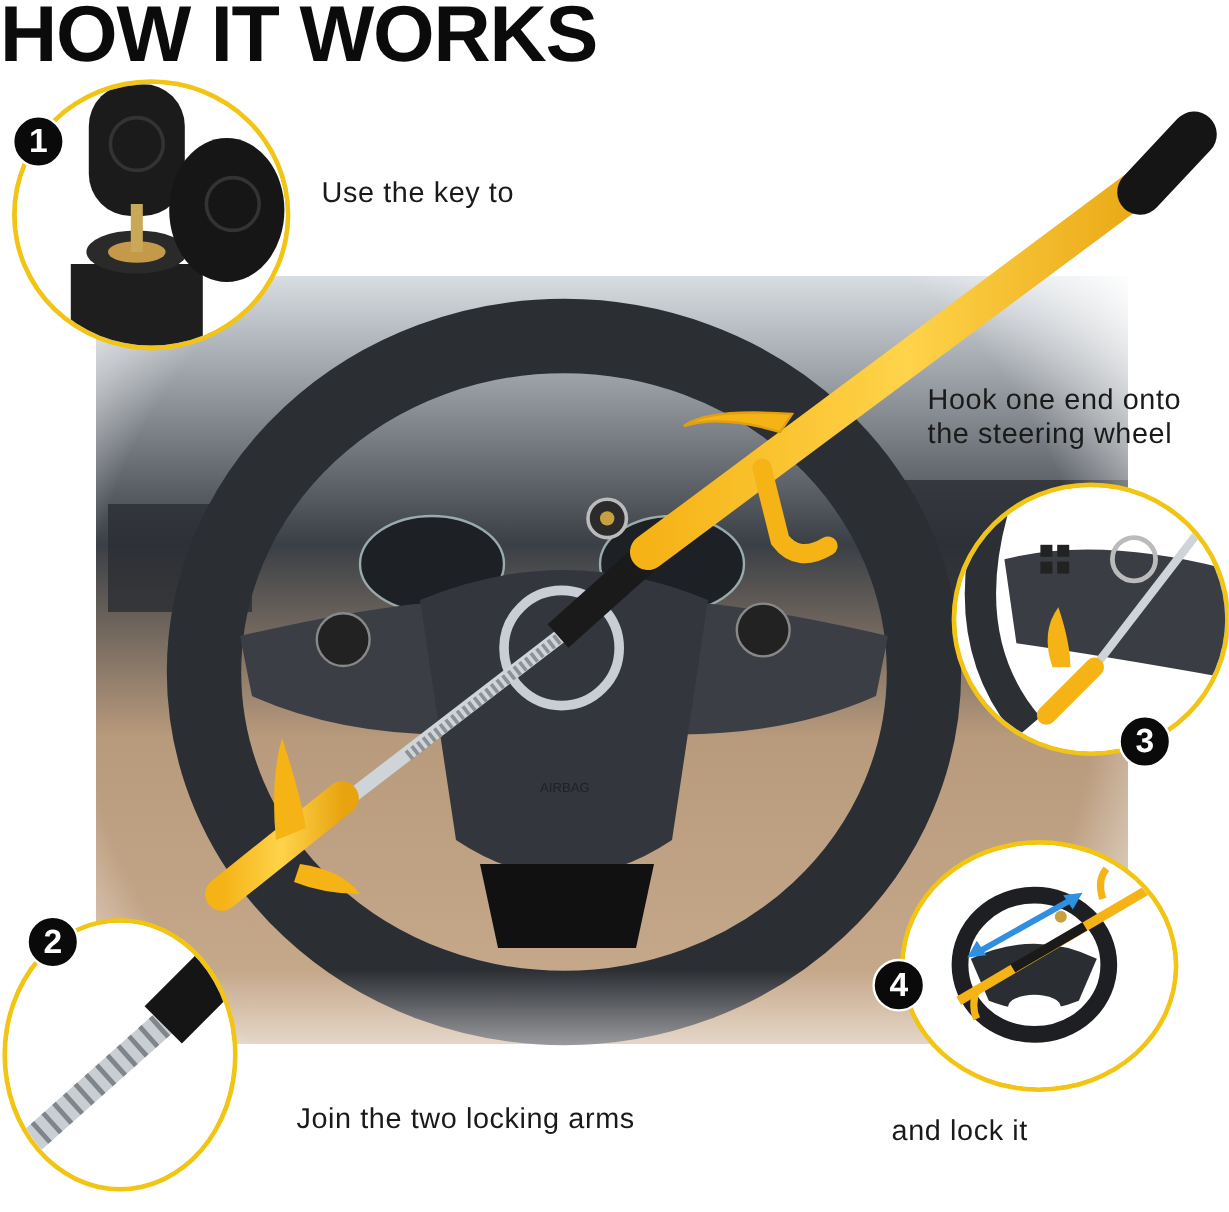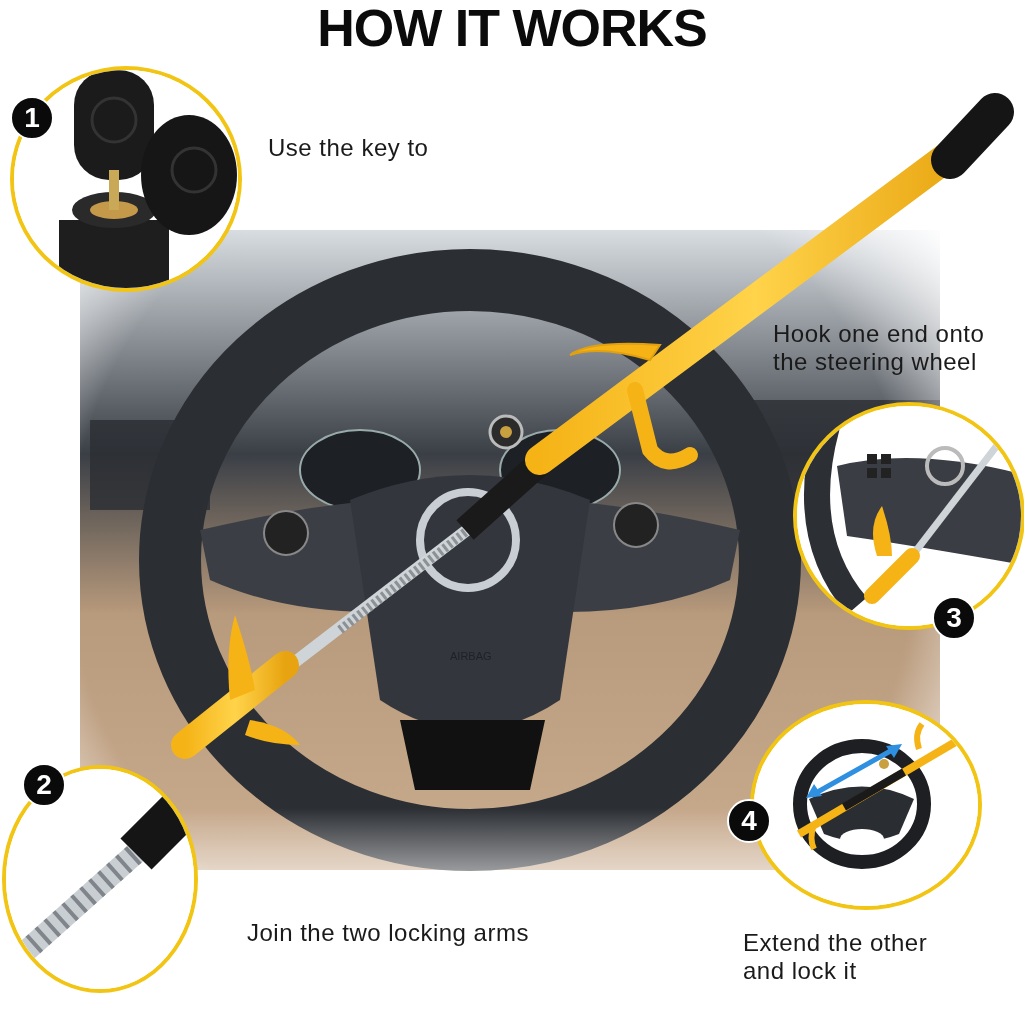--- a/index.html
+++ b/index.html
@@ -1,17 +1,17 @@
 <!DOCTYPE html>
 <html><head>
 <meta charset="utf-8">
 <style>
   html,body{margin:0;padding:0;background:#ffffff;}
   body{width:1024px;height:1010px;position:relative;overflow:hidden;font-family:"Liberation Sans",sans-serif;}
-  .title{position:absolute;left:0;top:0;width:1024px;text-align:center;font-weight:bold;font-size:52px;letter-spacing:-1px;color:#0b0b0b;line-height:56px;}
+  .title{position:absolute;left:0;top:0;width:1024px;font-weight:bold;font-size:66px;letter-spacing:-1px;color:#0b0b0b;line-height:56px;}
   .bg-photo{position:absolute;left:0;top:0;width:1024px;height:1010px;}
   .step-text{position:absolute;font-size:24px;line-height:28px;color:#1a1a1a;letter-spacing:0.5px;}
   .circle{position:absolute;border:4px solid #f2c515;border-radius:50%;overflow:hidden;background:#ffffff;box-sizing:border-box;}
   .badge{position:absolute;width:40px;height:40px;border-radius:50%;background:#0a0a0a;color:#fff;font-weight:bold;font-size:28px;text-align:center;line-height:40px;border:2px solid #fff;}
 </style>
 </head>
 <body>
 
 <svg class="bg-photo" viewBox="0 0 1024 1010" xmlns="http://www.w3.org/2000/svg">
   <defs>
@@ -90,21 +90,21 @@
     <ellipse cx="100" cy="140" rx="42" ry="18" fill="#2a2a2a"></ellipse>
     <ellipse cx="100" cy="140" rx="24" ry="9" fill="#c49a4a"></ellipse>
     <rect x="60" y="0" width="80" height="110" rx="35" fill="#1b1b1b"></rect>
     <ellipse cx="175" cy="105" rx="48" ry="60" fill="#161616"></ellipse>
     <circle cx="100" cy="50" r="22" fill="none" stroke="#333" stroke-width="3"></circle>
     <circle cx="180" cy="100" r="22" fill="none" stroke="#333" stroke-width="3"></circle>
     <rect x="95" y="100" width="10" height="40" fill="#c9a857"></rect>
   </svg>
 </div>
 <div class="badge" style="left:10px;top:96px;">1</div>
-<div class="step-text" style="left:268px;top:134px;">
+<div class="step-text" style="left:268px;top:147px;">
   <div>Use the key to</div>
 </div>
 
 <div class="step-text" style="left:773px;top:320px;width:260px;">
   <div>Hook one end onto</div>
   <div>the steering wheel</div>
 </div>
 <div class="circle" style="left:793px;top:402px;width:232px;height:228px;">
   <svg width="232" height="228" viewBox="0 0 232 228">
     <rect width="232" height="228" fill="#fff"></rect>
@@ -146,15 +146,14 @@
     <circle cx="130" cy="60" r="5" fill="#c9a040"></circle>
     <line x1="60" y1="90" x2="140" y2="45" stroke="#2f8fe0" stroke-width="5" stroke-linecap="round"></line>
     <polygon points="148,40 132,42 140,54" fill="#2f8fe0"></polygon>
     <polygon points="52,94 68,92 60,80" fill="#2f8fe0"></polygon>
     <path d="M165 45 Q 160 30 168 20" fill="none" stroke="#f5b316" stroke-width="6"></path>
     <path d="M60 120 Q 55 135 60 145" fill="none" stroke="#f5b316" stroke-width="6"></path>
   </svg>
 </div>
 <div class="badge" style="left:727px;top:799px;">4</div>
 <div class="step-text" style="left:743px;top:929px;">
-  <div>Extend the other</div>
   <div>and lock it</div>
 </div>
 
 </body></html>

